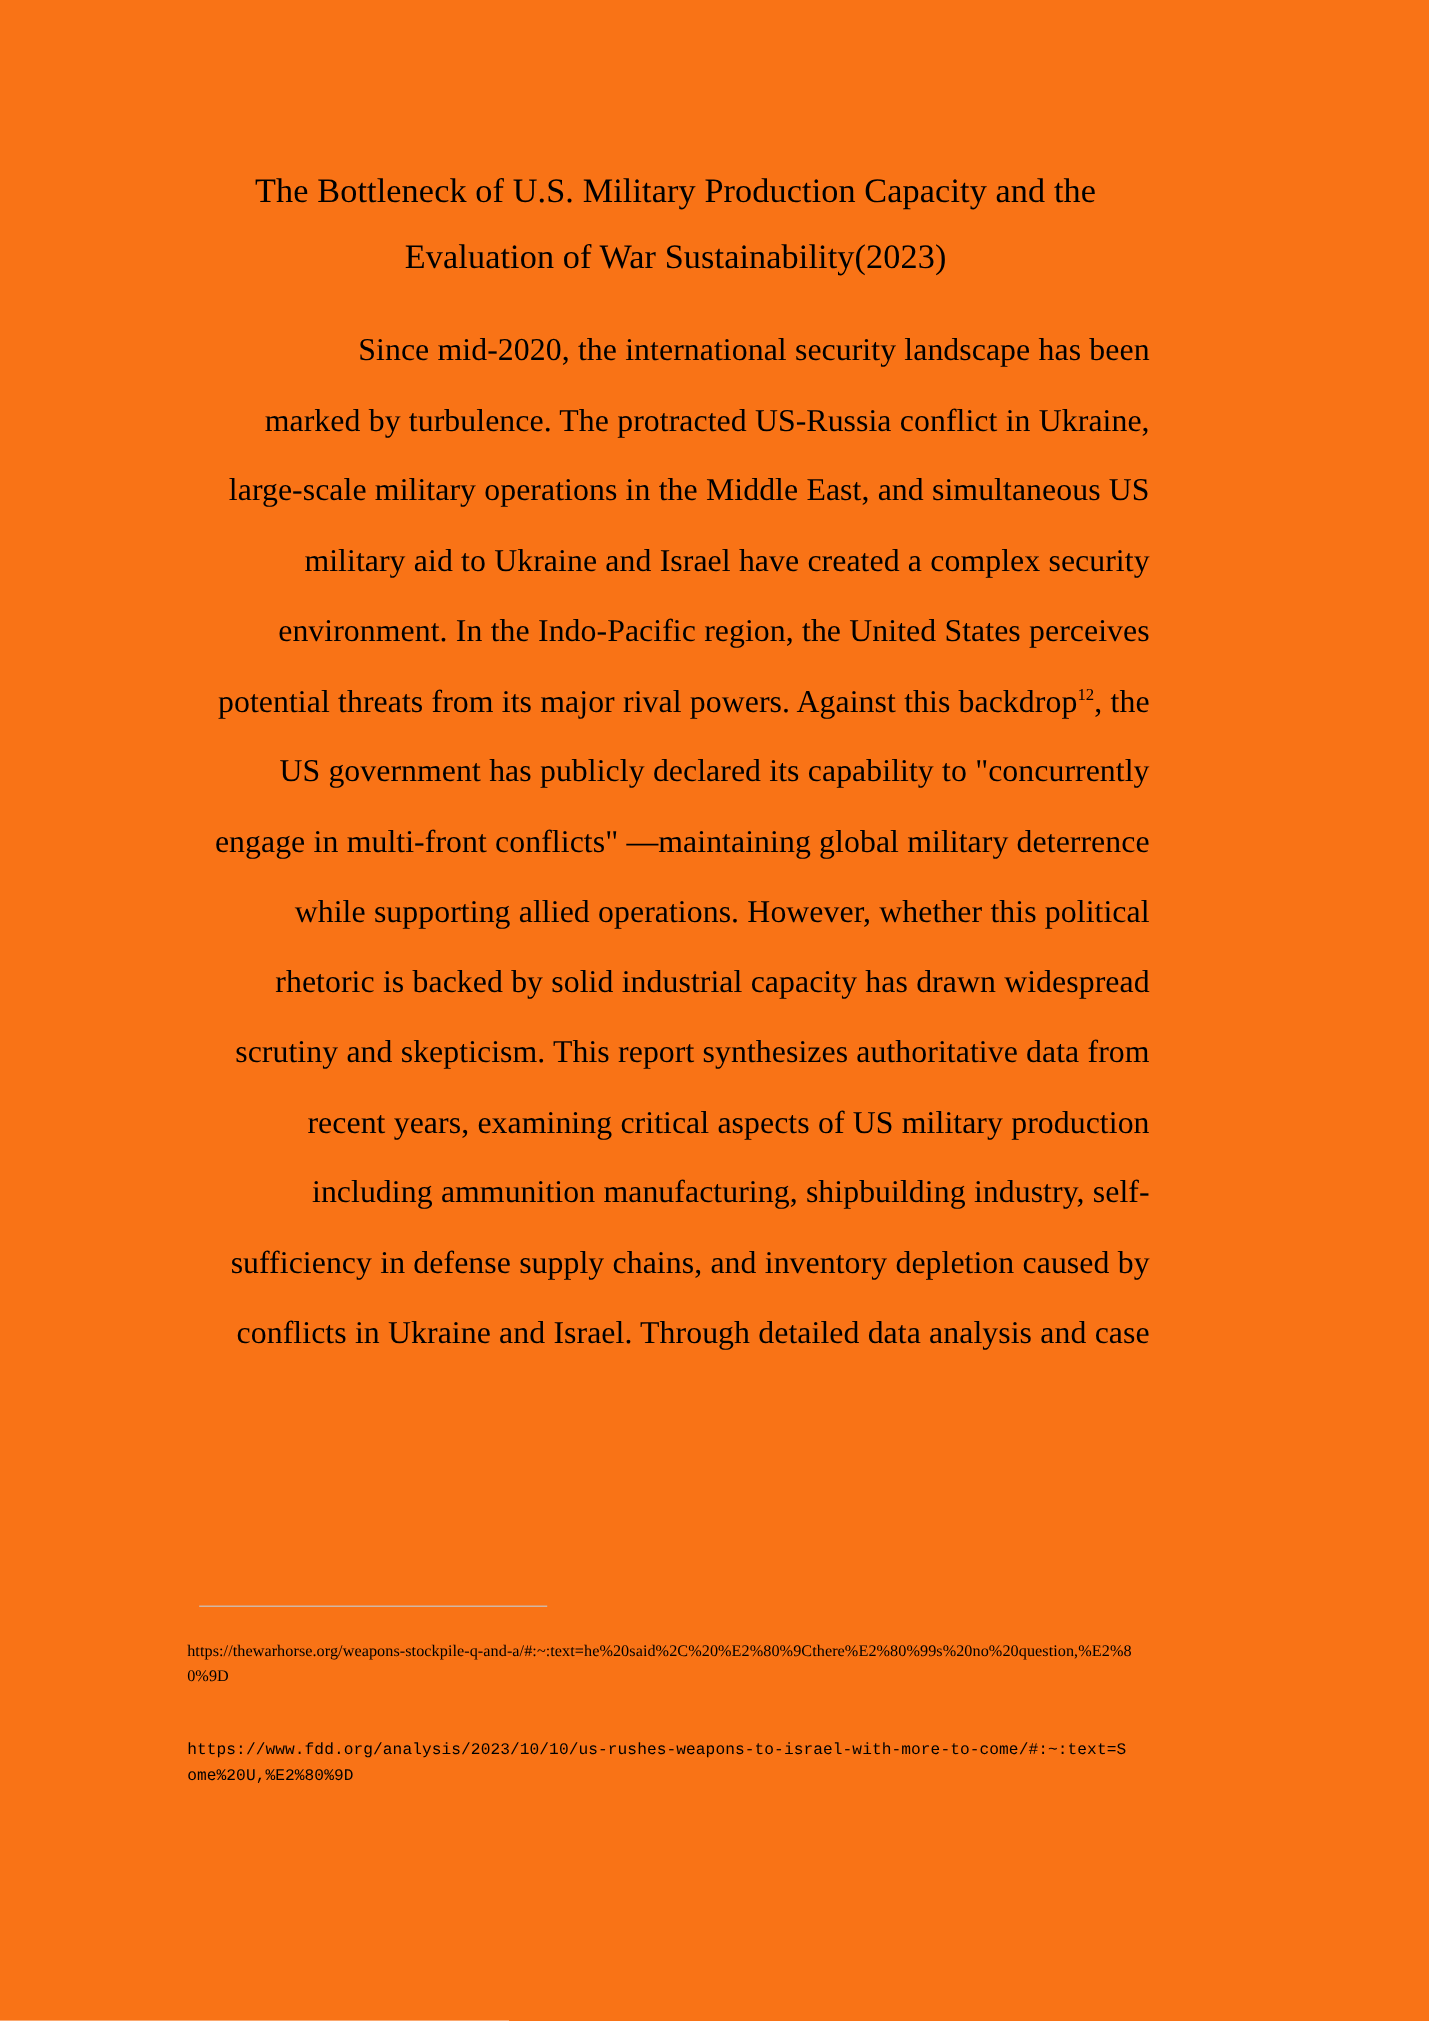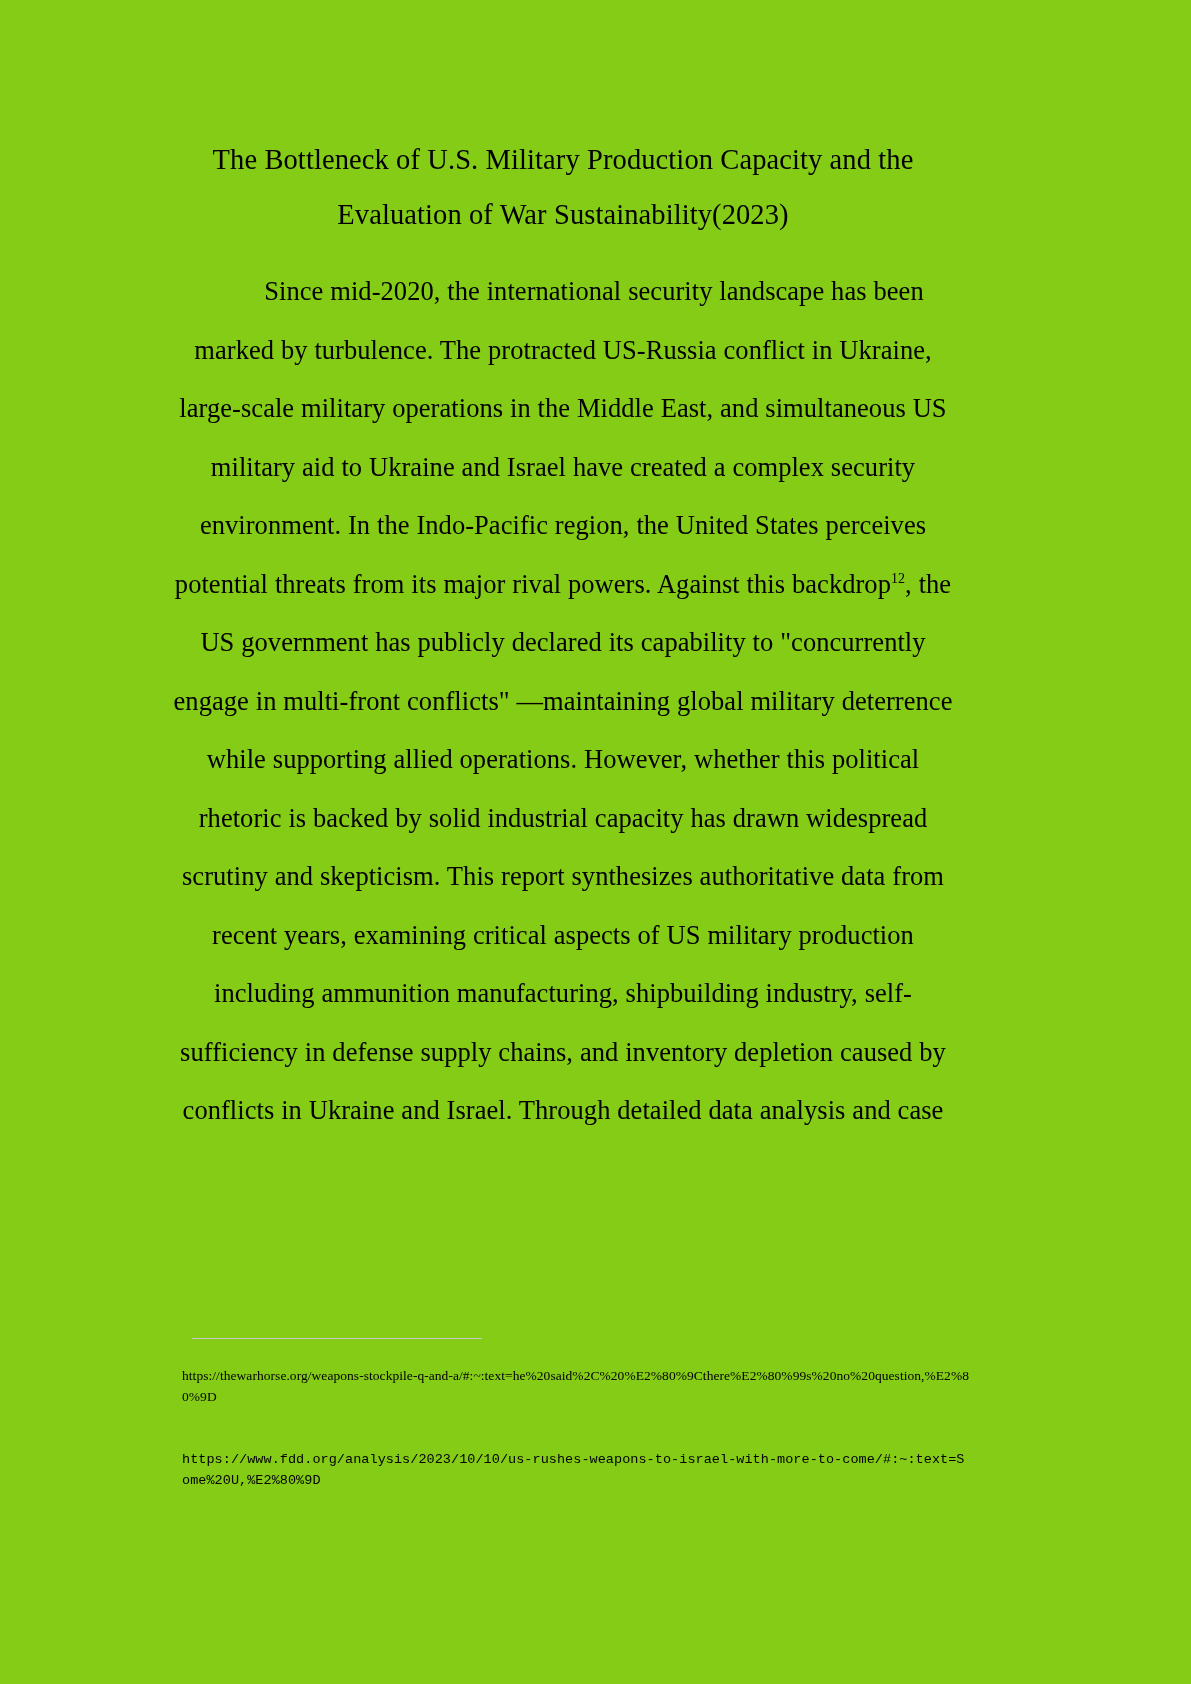--- a/index.html
+++ b/index.html
@@ -10,21 +10,21 @@
   body {
     font-family: "Liberation Serif", "DejaVu Serif", serif;
     color: #000000;
     -webkit-font-smoothing: antialiased;
   }
   .page {
     position: relative;
     width: 1191px;
     height: 1684px;
     margin: 0 auto;
-    background: #84cc16;
+    background: #f97316;
     overflow: hidden;
     box-sizing: border-box;
   }
   .content {
     position: absolute;
     left: 168px;
     top: 132px;
     width: 790px;
   }
   .doc-title {
@@ -36,33 +36,33 @@
     letter-spacing: 0.1px;
   }
   .doc-title .title-line {
     display: block;
   }
   .body-paragraph {
     margin: 0;
     padding-top: 20px;
     font-size: 26.5px;
     line-height: 58.5px;
-    text-align: center;
+    text-align: right;
     text-indent: 62px;
     letter-spacing: 0.05px;
     word-spacing: 0.2px;
   }
   .body-paragraph sup {
     font-size: 14px;
     vertical-align: super;
     line-height: 0;
   }
   .footnote-area {
     position: absolute;
-    left: 182px;
+    left: 156px;
     top: 1338px;
     width: 790px;
   }
   .footnote-separator {
     width: 290px;
     height: 0;
     border: 0;
     border-top: 1px solid #c8c8c8;
     margin: 0 0 26px 10px;
   }

